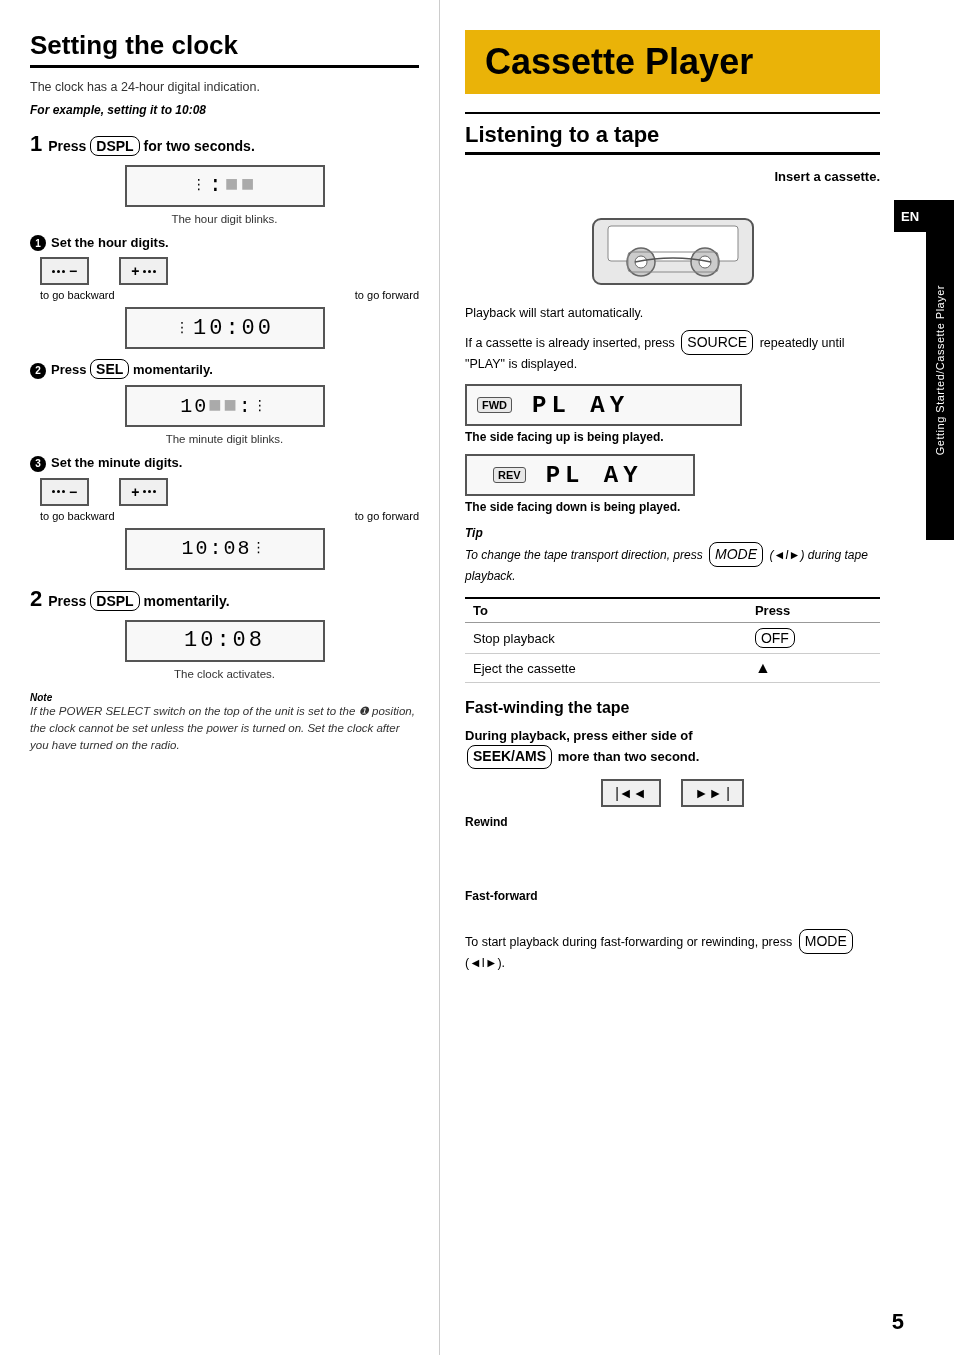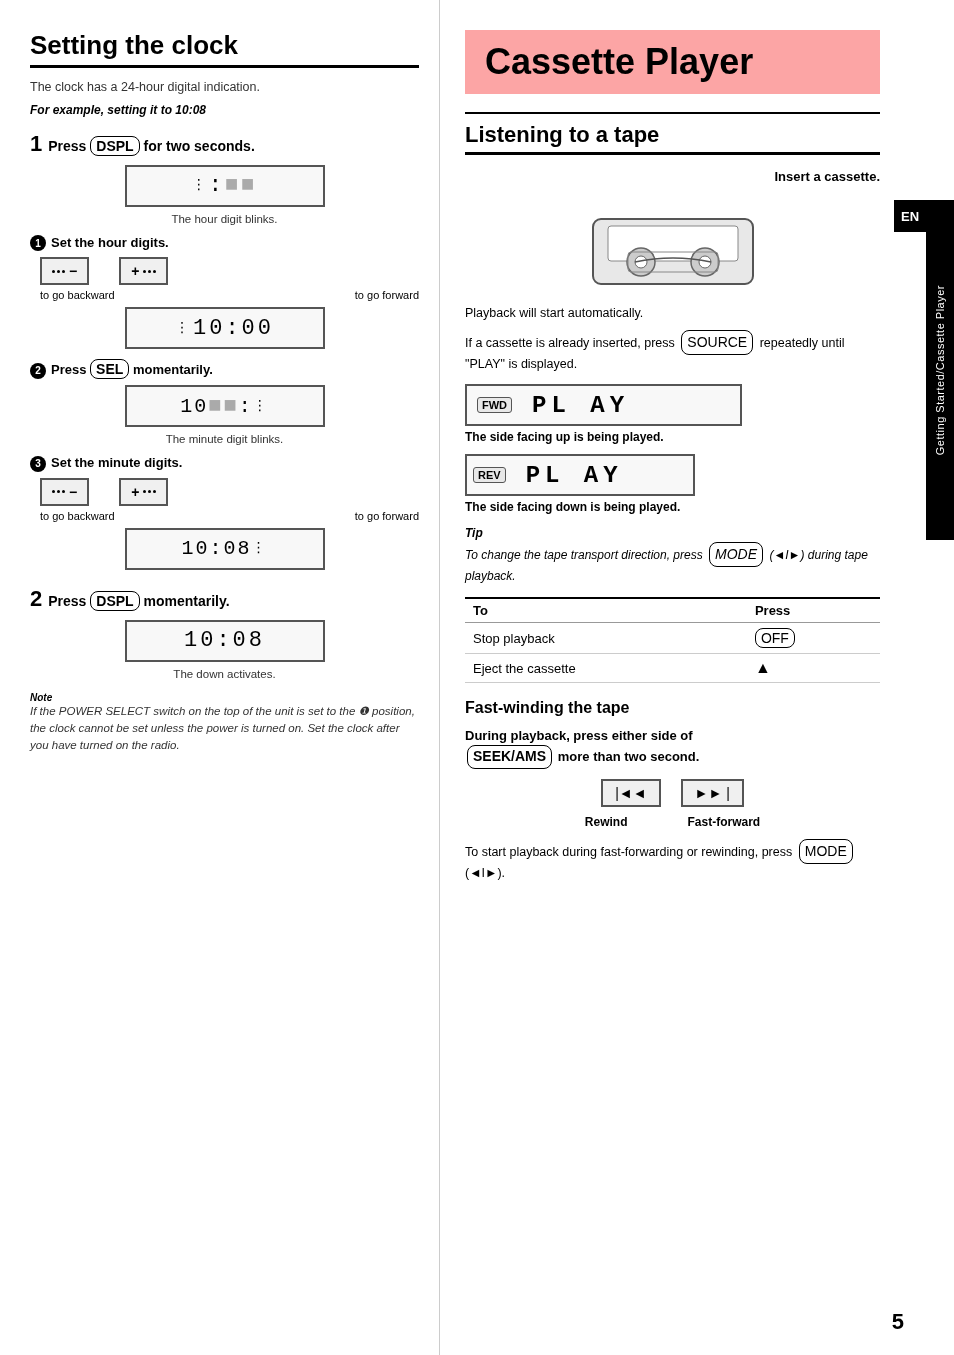--- a/index.html
+++ b/index.html
@@ -93,21 +93,21 @@
 
     .section-title-medium {
       font-size: 22px;
       font-weight: bold;
       border-bottom: 3px solid #000;
       padding-bottom: 4px;
       margin-bottom: 14px;
     }
 
     .cassette-player-header {
-      background: #fca5a5;
+      background: #eab308;
       padding: 12px 20px 12px 20px;
       margin: 0 0 18px 0;
     }
 
     .cassette-player-title {
       font-size: 36px;
       font-weight: bold;
       line-height: 1.1;
     }
 
@@ -341,21 +341,22 @@
       align-items: center;
       gap: 3px;
     }
 
     .wind-labels {
       display: flex;
       gap: 60px;
       justify-content: center;
       font-size: 12px;
       font-weight: bold;
-      margin-bottom: 10px;
+      margin-bottom: 26px;
+      flex-direction: column;
     }
 
     .tip-section {
       margin: 8px 0;
       font-style: italic;
       font-size: 12px;
       line-height: 1.5;
     }
 
     .tip-title {
@@ -501,21 +502,21 @@
     <div class="step-header" style="margin-top:16px;">
       <span class="step-number">2</span>
       <span class="step-label">
         Press <span class="btn-pill">DSPL</span> <span>momentarily.</span>
       </span>
     </div>
 
     <div class="display-box">
       <span class="display-inner" style="font-size:22px; font-family:'Courier New',monospace; letter-spacing:3px;">10:08</span>
     </div>
-    <div class="display-caption">The down activates.</div>
+    <div class="display-caption">The clock activates.</div>
 
     <div class="note-section">
       <div class="note-title">Note</div>
       <p class="note-text">If the POWER SELECT switch on the top of the unit is set to the ❶ position, the clock cannot be set unless the power is turned on. Set the clock after you have turned on the radio.</p>
     </div>
   </div>
 
   <div class="right-col">
 
     <div class="cassette-player-header">
@@ -554,21 +555,21 @@
       <span class="btn-pill" style="margin: 0 3px;">SOURCE</span>
       <span>repeatedly until "PLAY" is displayed.</span>
     </p>
 
     <div class="play-display-box" style="margin: 10px 0 4px 0; width: 277px; height: 42px; border: 2px solid #555; background:#f8f8f8; display:flex; align-items:center; padding-left:10px;">
       <span style="font-size:11px; border:1.5px solid #555; border-radius:3px; padding:1px 4px; font-weight:bold; background:#e8e8e8;">FWD</span>
       <span style="font-family:'Courier New',monospace; font-size:24px; font-weight:bold; letter-spacing:5px; margin-left:12px;">PL AY</span>
     </div>
     <p class="play-side-label">The side facing up is being played.</p>
 
-    <div class="play-display-box" style="margin: 6px 0 4px 0; width: 230px; height: 42px; border: 2px solid #555; background:#f8f8f8; display:flex; align-items:center; padding-left:6px;">
+    <div class="play-display-box" style="margin: 6px 0 4px 0; width: 230px; height: 42px; border: 2px solid #555; background:#f8f8f8; display:flex; align-items:center; padding-left:26px;">
       <span style="font-size:11px; border:1.5px solid #555; border-radius:3px; padding:1px 4px; font-weight:bold; background:#e8e8e8;">REV</span>
       <span style="font-family:'Courier New',monospace; font-size:24px; font-weight:bold; letter-spacing:5px; margin-left:12px;">PL AY</span>
     </div>
     <p class="play-side-label">The side facing down is being played.</p>
 
     <div class="tip-section">
       <span class="tip-title">Tip</span><br>
       <span>To change the tape transport direction, press</span>
       <span class="btn-pill" style="margin: 0 3px;">MODE</span>
       <span>(◄I►) during tape playback.</span>

